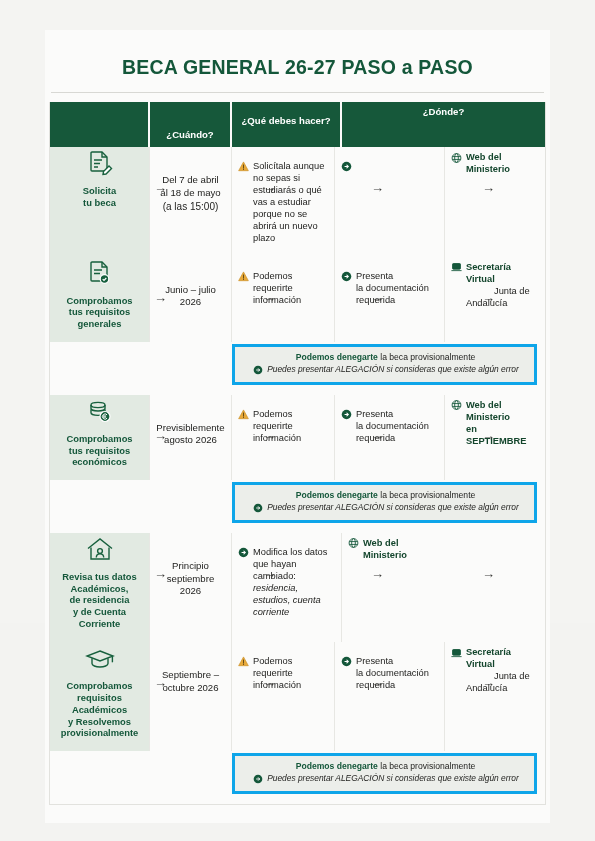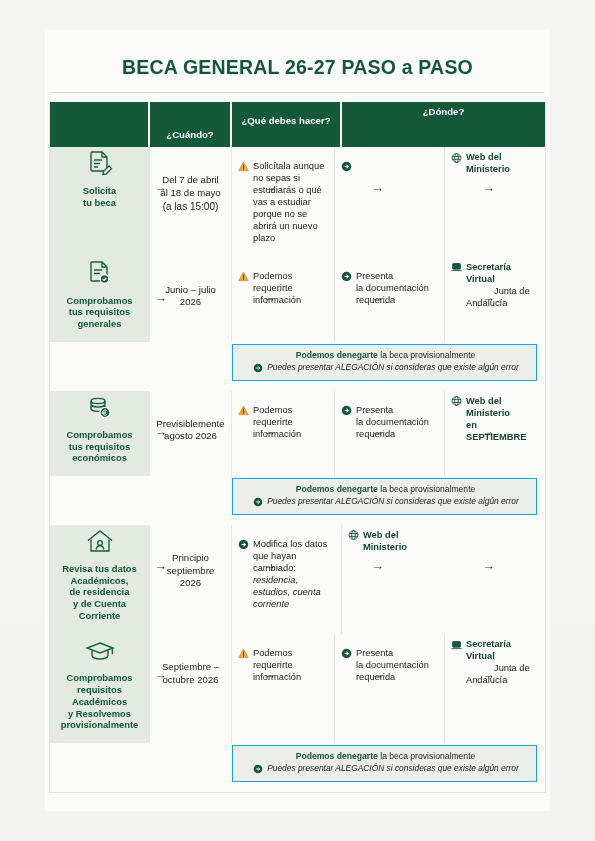--- a/index.html
+++ b/index.html
@@ -153,21 +153,21 @@
 
   .c2{padding-top:13px;}
   .c3{padding-top:13px;}
   .c4{padding-top:4px;}
   .c4 .txt{font-weight:bold;color:#13452c;font-size:9.3px;}
   .c4 .txt .thin{font-weight:normal;color:#1d1d1b;margin-left:28px;}
 
   
   .noteband{
     background:#eceeea;
-    border:1px solid #0ea5e9;
+    border:3px solid #0ea5e9;
     margin:2px 8px 10px 0;
     padding:5px 8px 6px 10px;
     box-sizing:border-box;
   }
   .noteline1{
     font-size:8.6px;
     color:#1d1d1b;
     text-align:center;
     line-height:1.35;
   }

